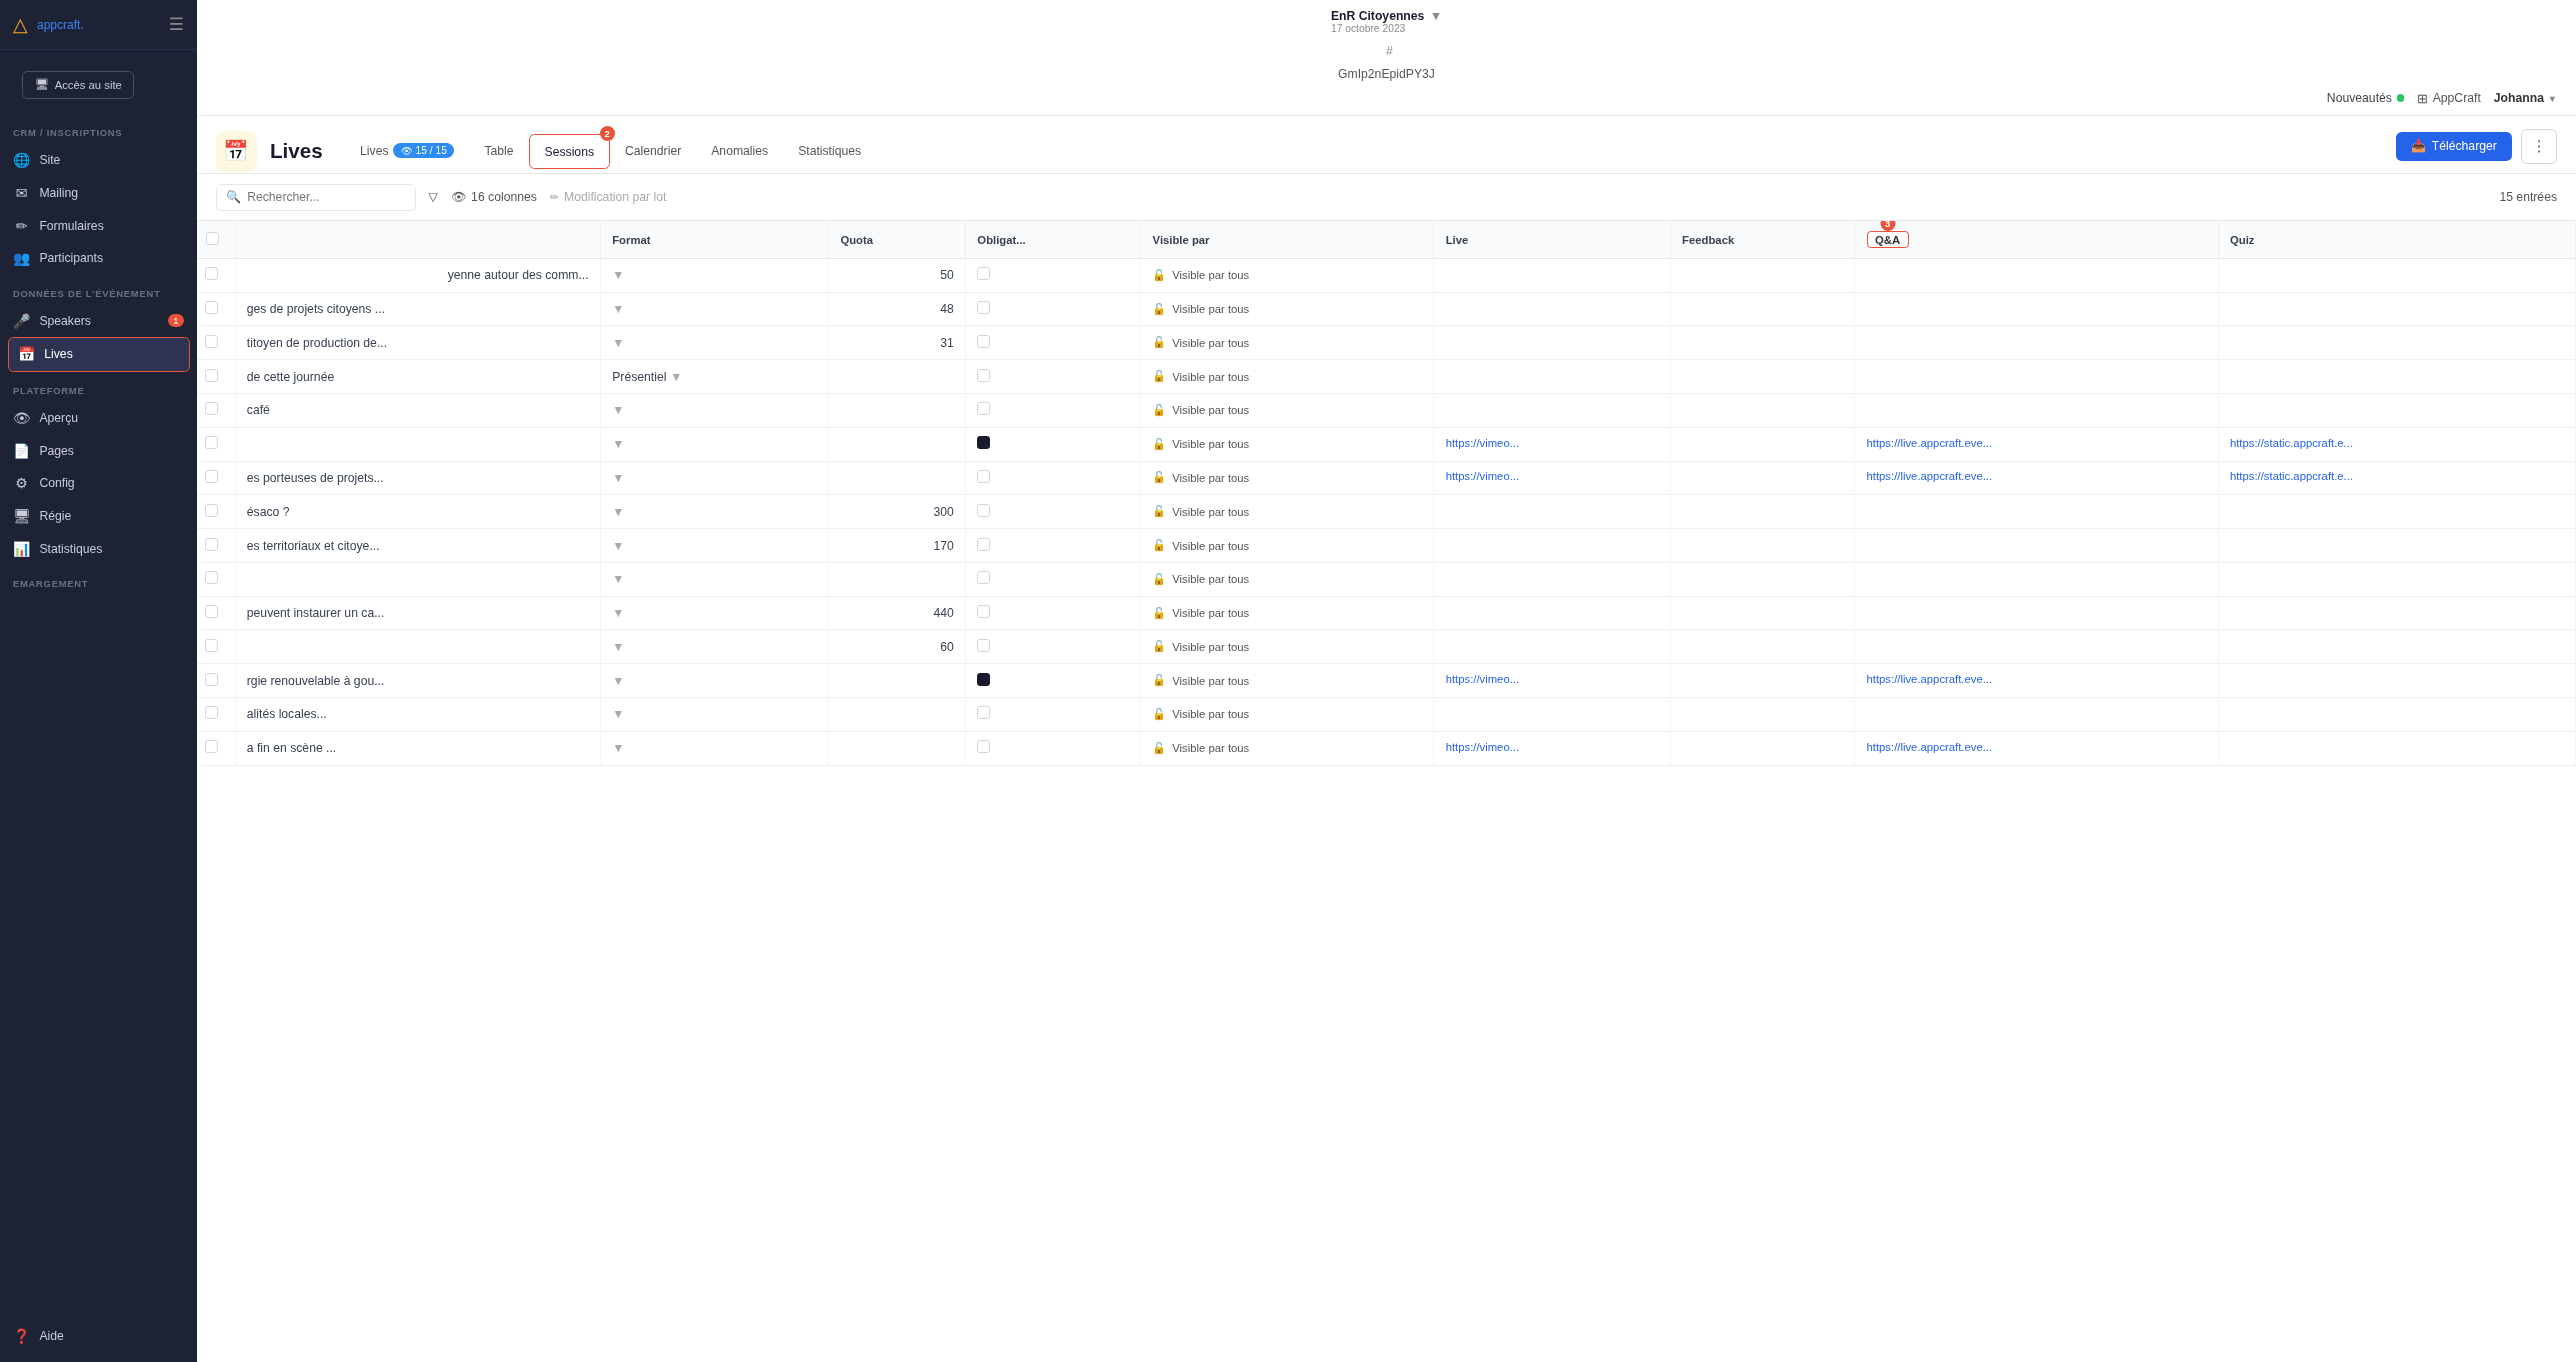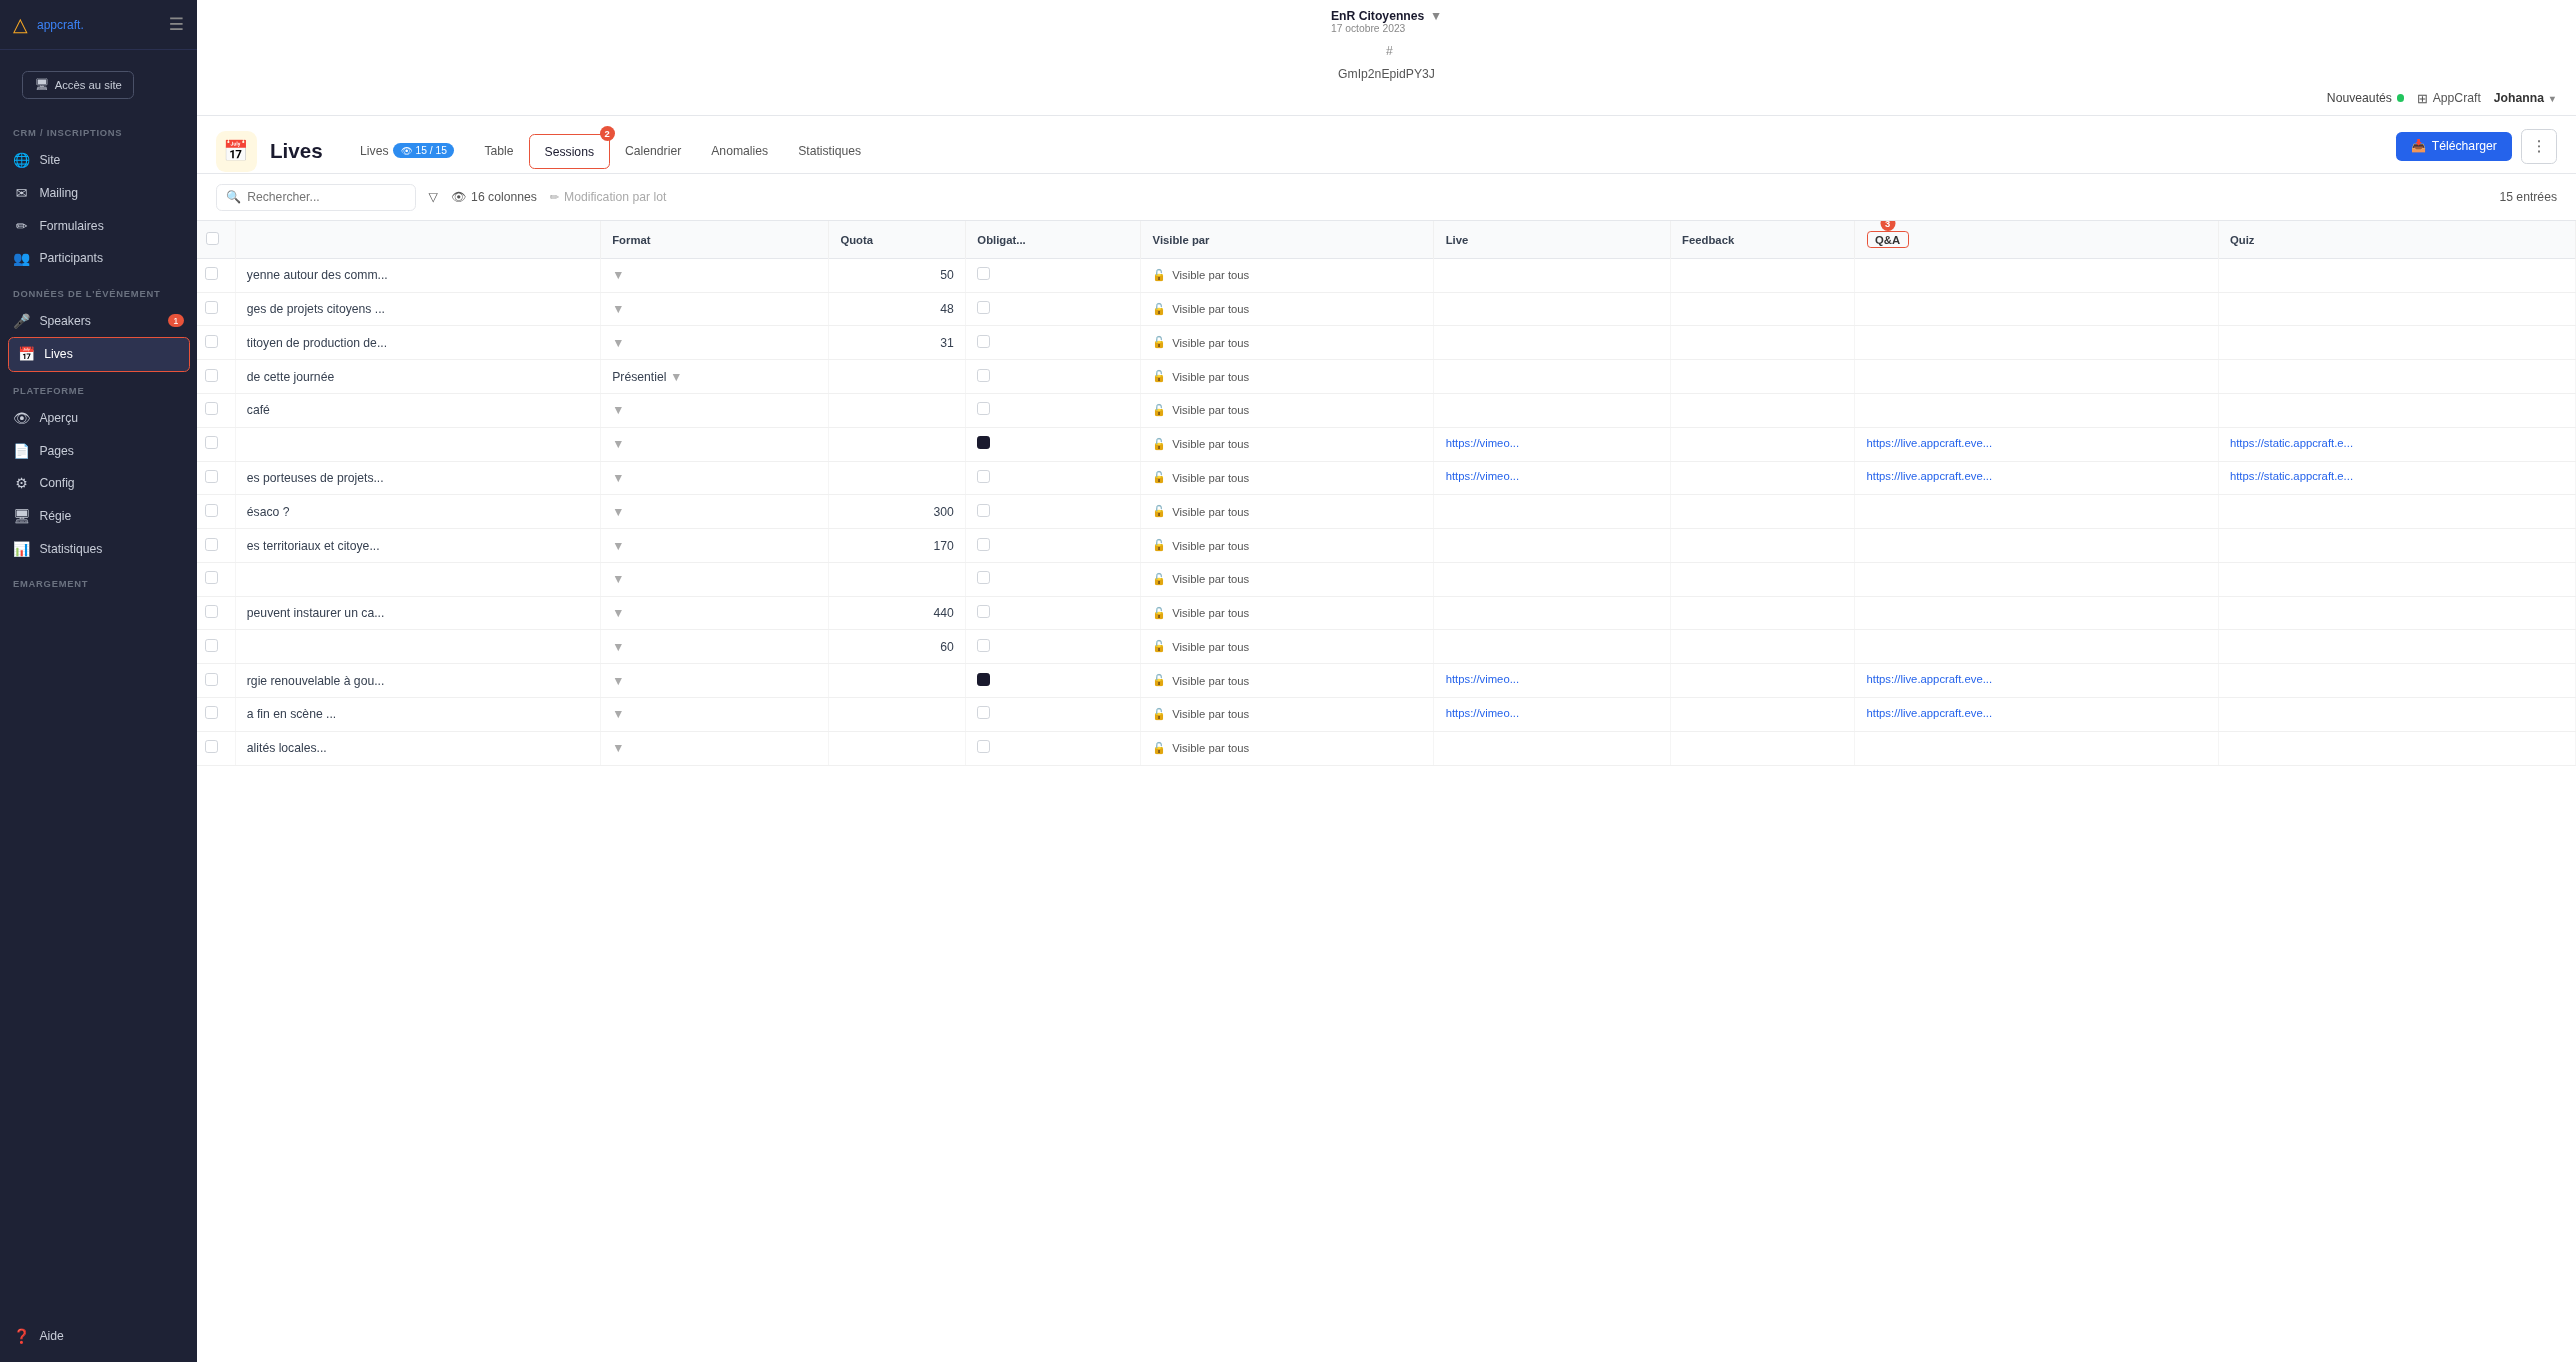--- a/index.html
+++ b/index.html
@@ -274,21 +274,21 @@
             </div>
           </th>
           <th style="cursor:pointer;">
             <span>Quiz</span>
           </th>
         </tr>
       </thead>
       <tbody id="table-body">
       <tr>
             <td class="checkbox-col"><input type="checkbox" class="checkbox" style=""></td>
-            <td style="max-width: 150px; overflow: hidden; text-overflow: ellipsis;">yenne autour des comm...</td>
+            <td style="max-width: 150px; overflow: hidden; text-overflow: ellipsis; text-align: right;">yenne autour des comm...</td>
             <td>
               <span class="format-cell">
                 <span class="format-chevron">▼</span>
               </span>
             </td>
             <td style="text-align: right;">50</td>
             <td><input type="checkbox" class="checkbox" style=""></td>
             <td>
               <span class="visible-cell">
                 <span class="lock-icon">🔓</span>
@@ -548,58 +548,58 @@
                 <span>Visible par tous</span>
               </span>
             </td>
             <td><span class="link-text">https://vimeo...</span></td>
             <td></td>
             <td><span class="link-text">https://live.appcraft.eve...</span></td>
             <td></td>
           </tr>
           <tr>
             <td class="checkbox-col"><input type="checkbox" class="checkbox" style=""></td>
+            <td style="max-width: 150px; overflow: hidden; text-overflow: ellipsis;">alités locales...</td>
+            <td>
+              <span class="format-cell">
+                <span class="format-chevron">▼</span>
+              </span>
+            </td>
+            <td style="text-align: right;"></td>
+            <td><input type="checkbox" class="checkbox" style=""></td>
+            <td>
+              <span class="visible-cell">
+                <span class="lock-icon">🔓</span>
+                <span>Visible par tous</span>
+              </span>
+            </td>
+            <td></td>
+            <td></td>
+            <td></td>
+            <td></td>
+          </tr>
+          <tr>
+            <td class="checkbox-col"><input type="checkbox" class="checkbox" style=""></td>
             <td style="max-width: 150px; overflow: hidden; text-overflow: ellipsis;">a fin en scène ...</td>
             <td>
               <span class="format-cell">
                 <span class="format-chevron">▼</span>
               </span>
             </td>
             <td style="text-align: right;"></td>
             <td><input type="checkbox" class="checkbox" style=""></td>
             <td>
               <span class="visible-cell">
                 <span class="lock-icon">🔓</span>
                 <span>Visible par tous</span>
               </span>
             </td>
             <td><span class="link-text">https://vimeo...</span></td>
             <td></td>
             <td><span class="link-text">https://live.appcraft.eve...</span></td>
-            <td></td>
-          </tr>
-          <tr>
-            <td class="checkbox-col"><input type="checkbox" class="checkbox" style=""></td>
-            <td style="max-width: 150px; overflow: hidden; text-overflow: ellipsis;">alités locales...</td>
-            <td>
-              <span class="format-cell">
-                <span class="format-chevron">▼</span>
-              </span>
-            </td>
-            <td style="text-align: right;"></td>
-            <td><input type="checkbox" class="checkbox" style=""></td>
-            <td>
-              <span class="visible-cell">
-                <span class="lock-icon">🔓</span>
-                <span>Visible par tous</span>
-              </span>
-            </td>
-            <td></td>
-            <td></td>
-            <td></td>
             <td></td>
           </tr>
         </tbody>
     </table>
   </div>
 
 </div>
 
 
 </body></html>

